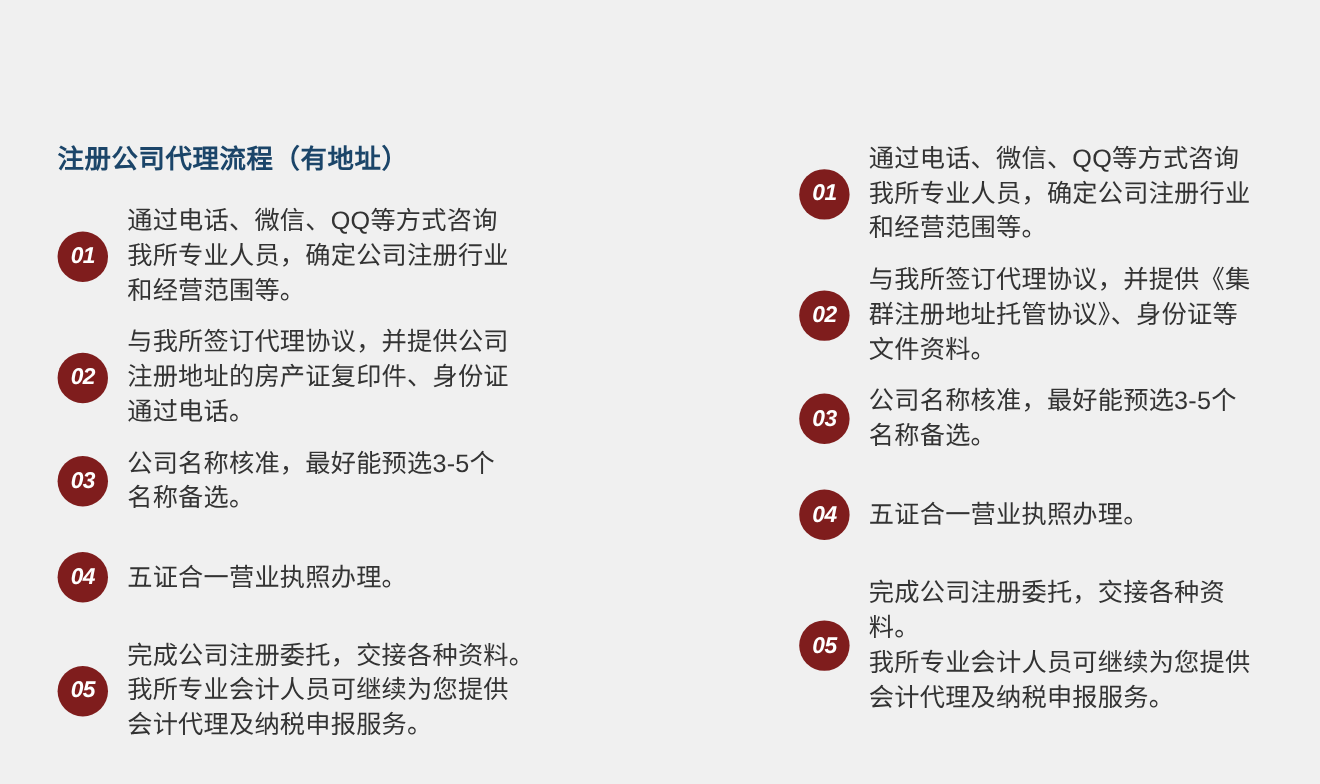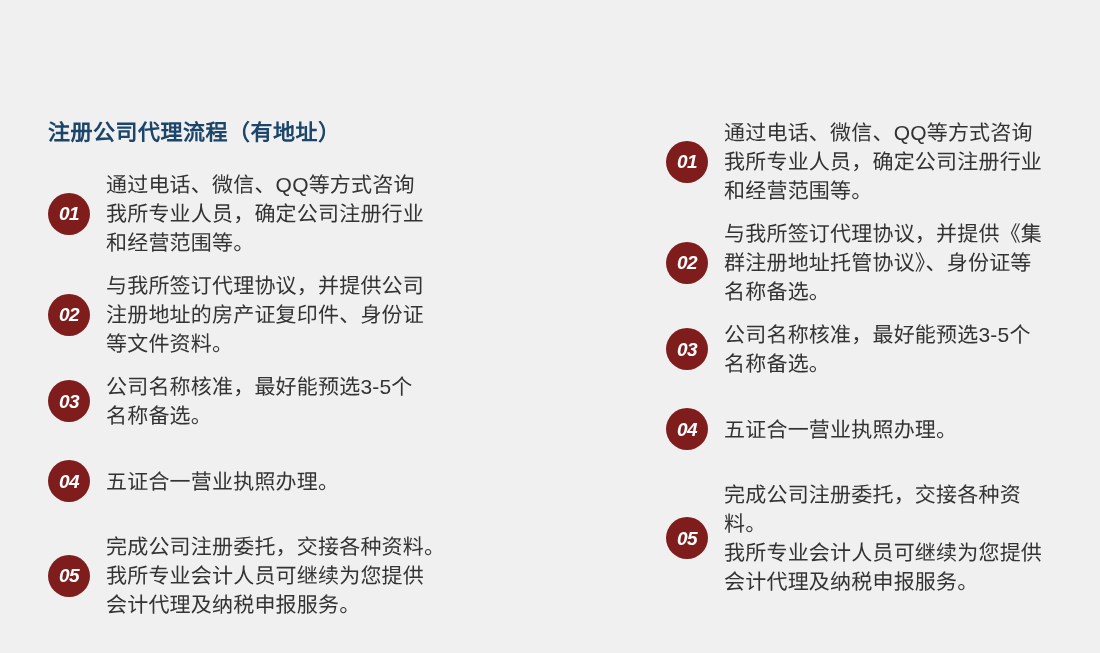--- a/index.html
+++ b/index.html
@@ -120,21 +120,21 @@
           <div class="badge">01</div>
           <div class="step-text">通过电话、微信、QQ等方式咨询
 我所专业人员，确定公司注册行业
 和经营范围等。</div>
         </div>
 
         <div class="step">
           <div class="badge">02</div>
           <div class="step-text">与我所签订代理协议，并提供公司
 注册地址的房产证复印件、身份证
-等文件资料。</div>
+通过电话。</div>
         </div>
 
         <div class="step">
           <div class="badge">03</div>
           <div class="step-text">公司名称核准，最好能预选3-5个
 名称备选。</div>
         </div>
 
         <div class="step gap-before">
           <div class="badge">04</div>
@@ -158,21 +158,21 @@
           <div class="badge">01</div>
           <div class="step-text">通过电话、微信、QQ等方式咨询
 我所专业人员，确定公司注册行业
 和经营范围等。</div>
         </div>
 
         <div class="step">
           <div class="badge">02</div>
           <div class="step-text">与我所签订代理协议，并提供《集
 群注册地址托管协议》、身份证等
-名称备选。</div>
+文件资料。</div>
         </div>
 
         <div class="step">
           <div class="badge">03</div>
           <div class="step-text">公司名称核准，最好能预选3-5个
 名称备选。</div>
         </div>
 
         <div class="step gap-before">
           <div class="badge">04</div>

